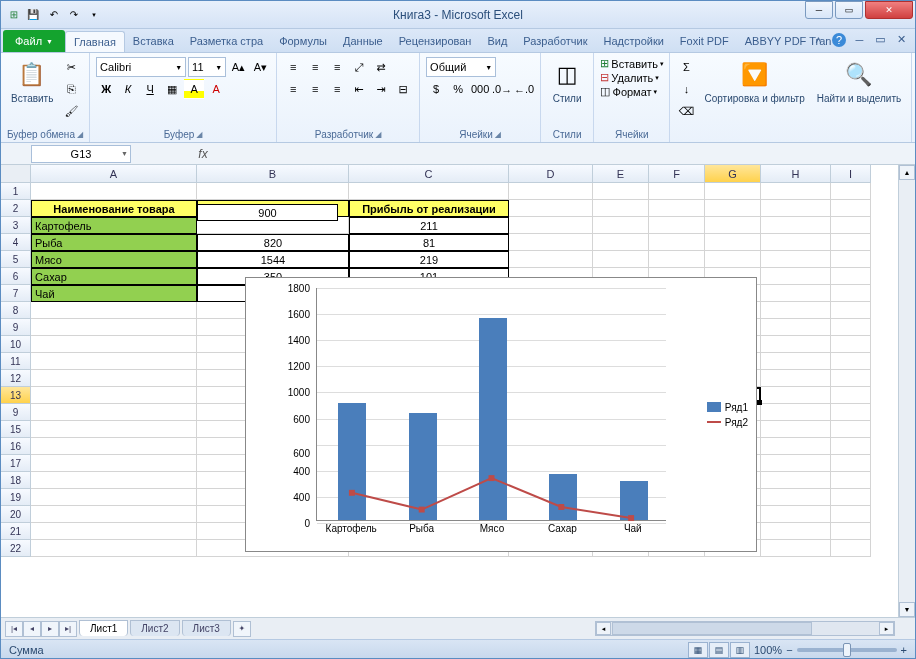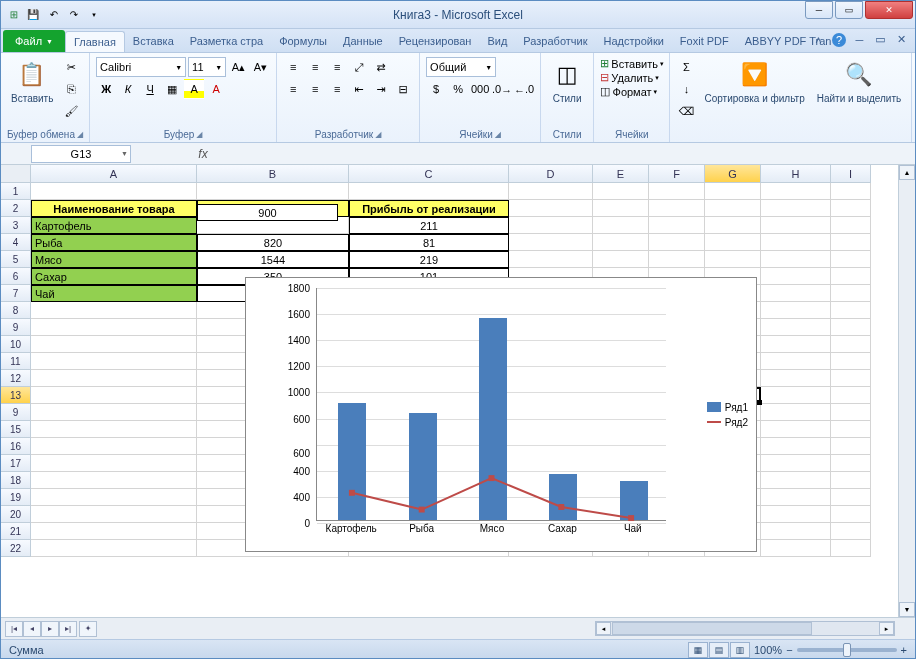--- a/index.html
+++ b/index.html
@@ -609,20 +609,25 @@
   </div>
 </div>
 
 <div class="sheetbar">
   <div class="sheet-nav">
     <div class="snav">|◂</div>
     <div class="snav">◂</div>
     <div class="snav">▸</div>
     <div class="snav">▸|</div>
   </div>
+  <div id="stabs" style="display:flex">
+      <div class="stab">Лист1</div>
+      <div class="stab inactive">Лист2</div>
+      <div class="stab inactive">Лист3</div>
+    </div>
   <div class="snav" style="margin-left:2px">✦</div>
   <div class="hscroll">
     <div class="arr">◂</div>
     <div class="thumb"></div>
     <div class="arr" style="margin-left:auto">▸</div>
   </div>
 </div>
 
 <div class="status">
   <span>Сумма</span>

